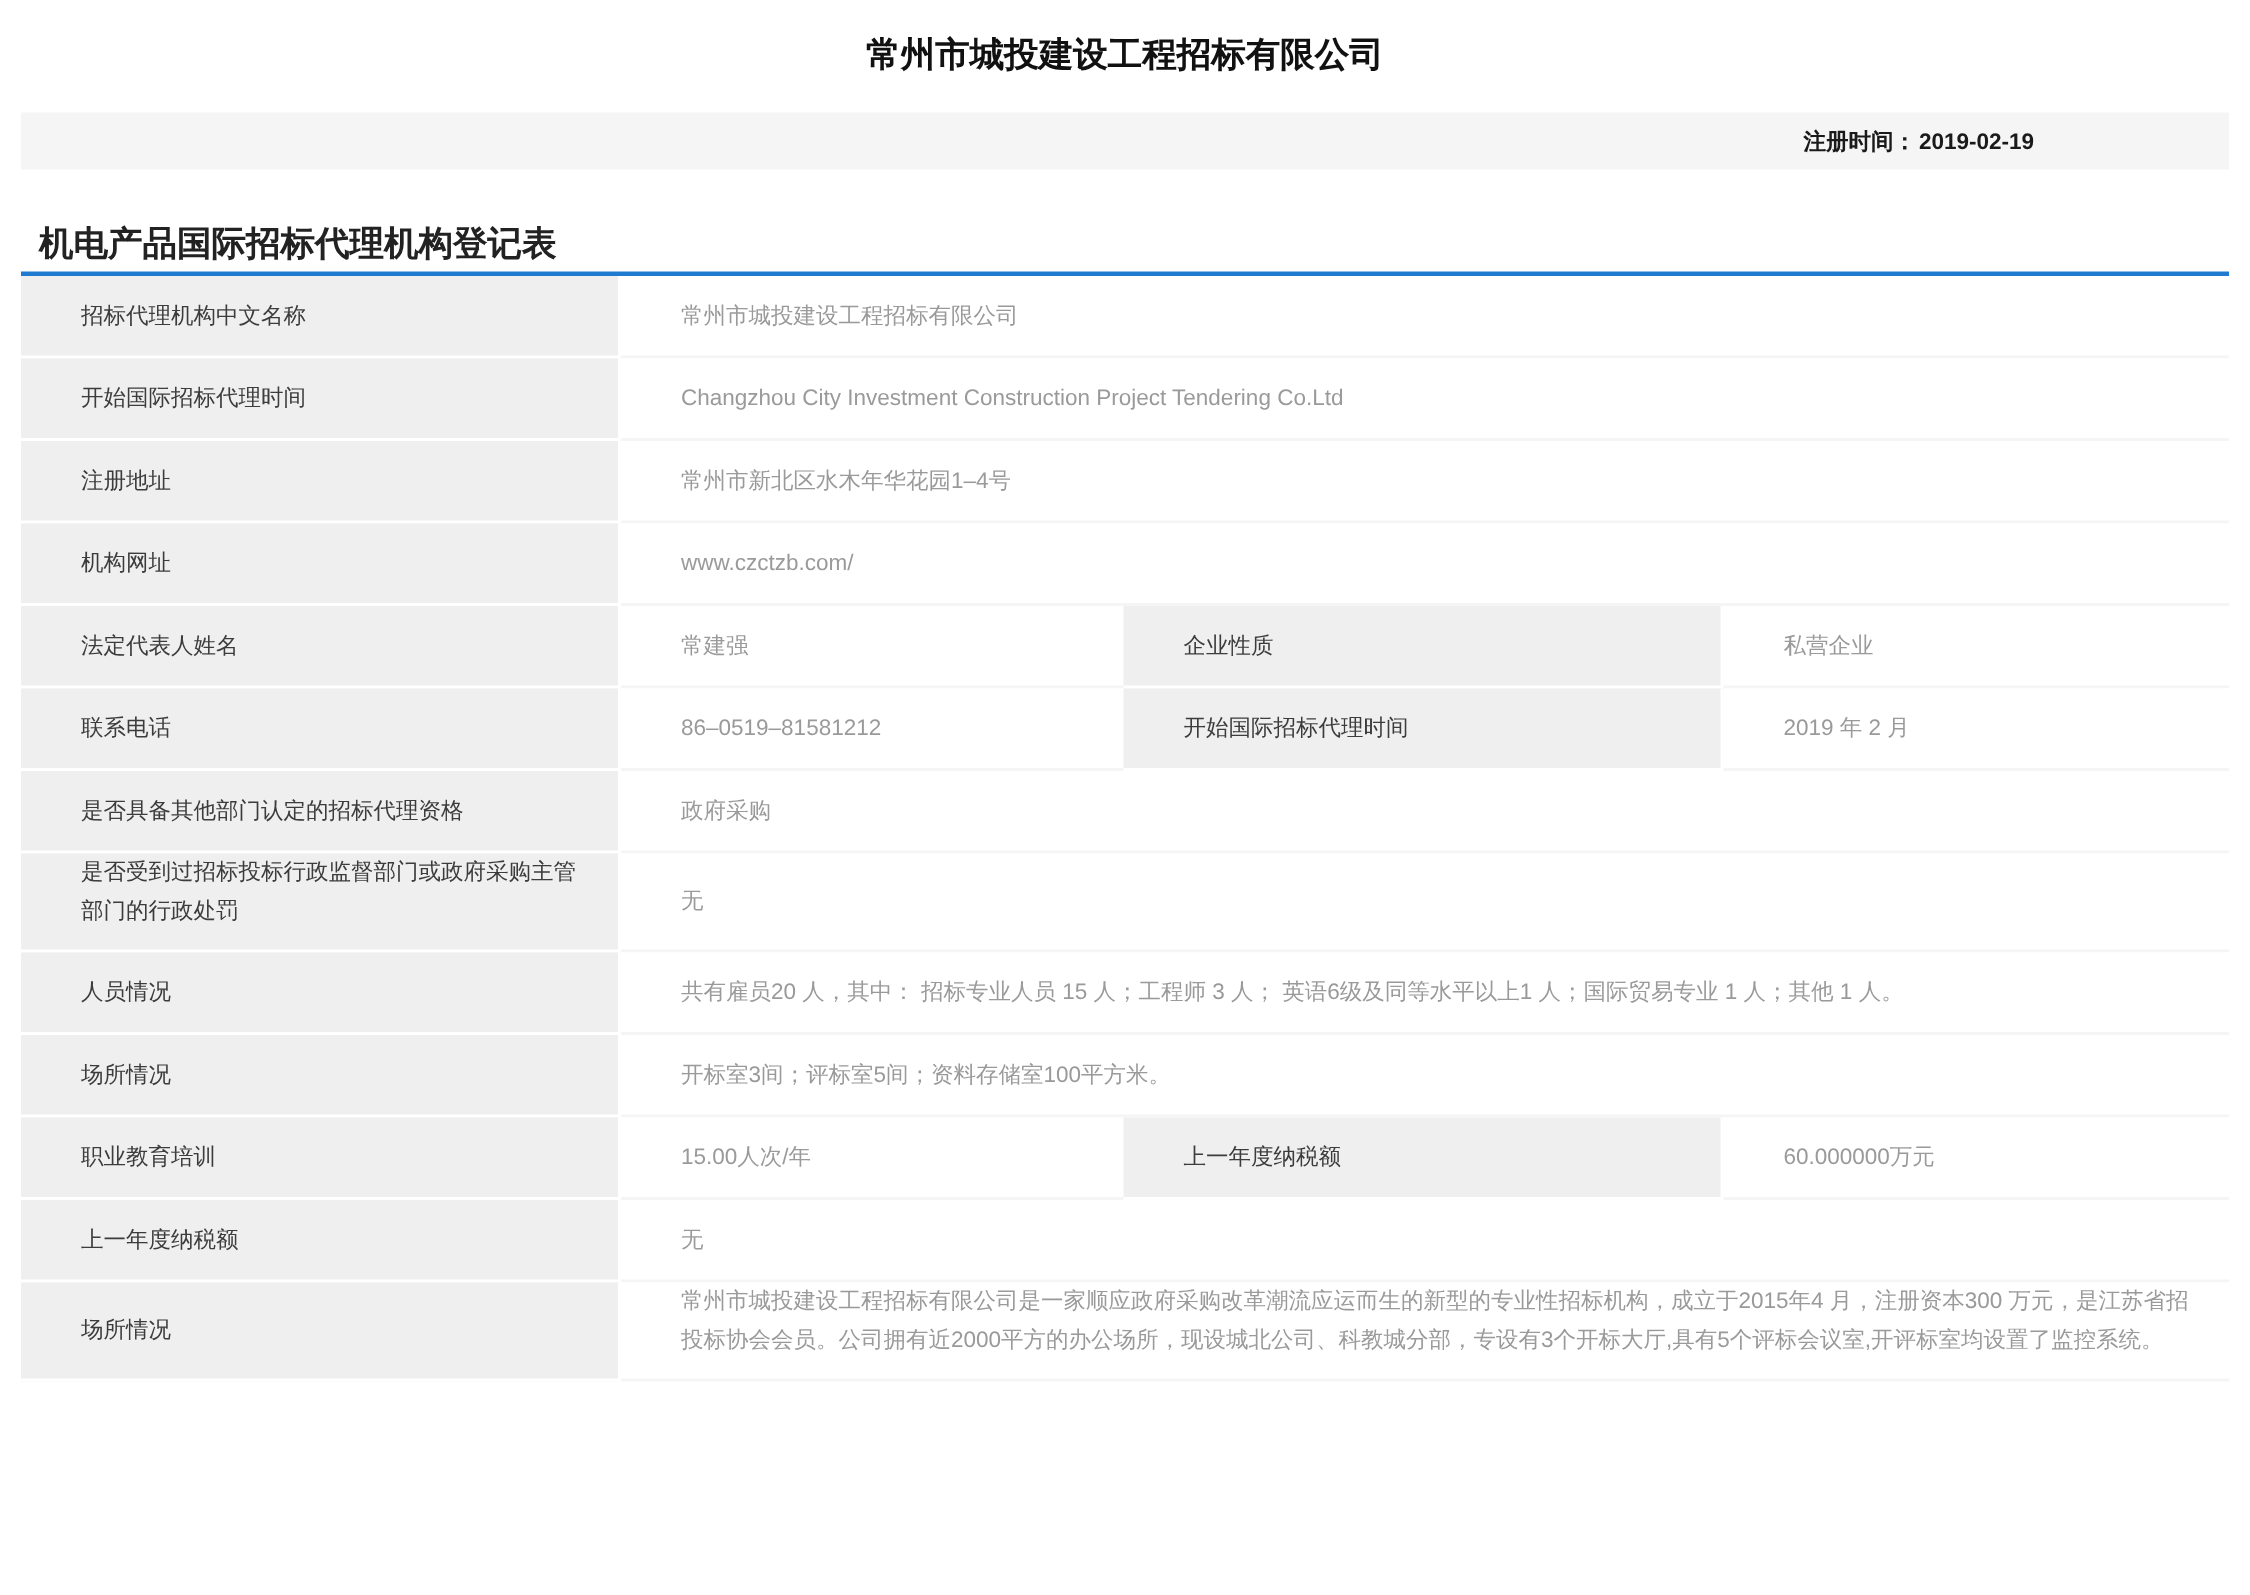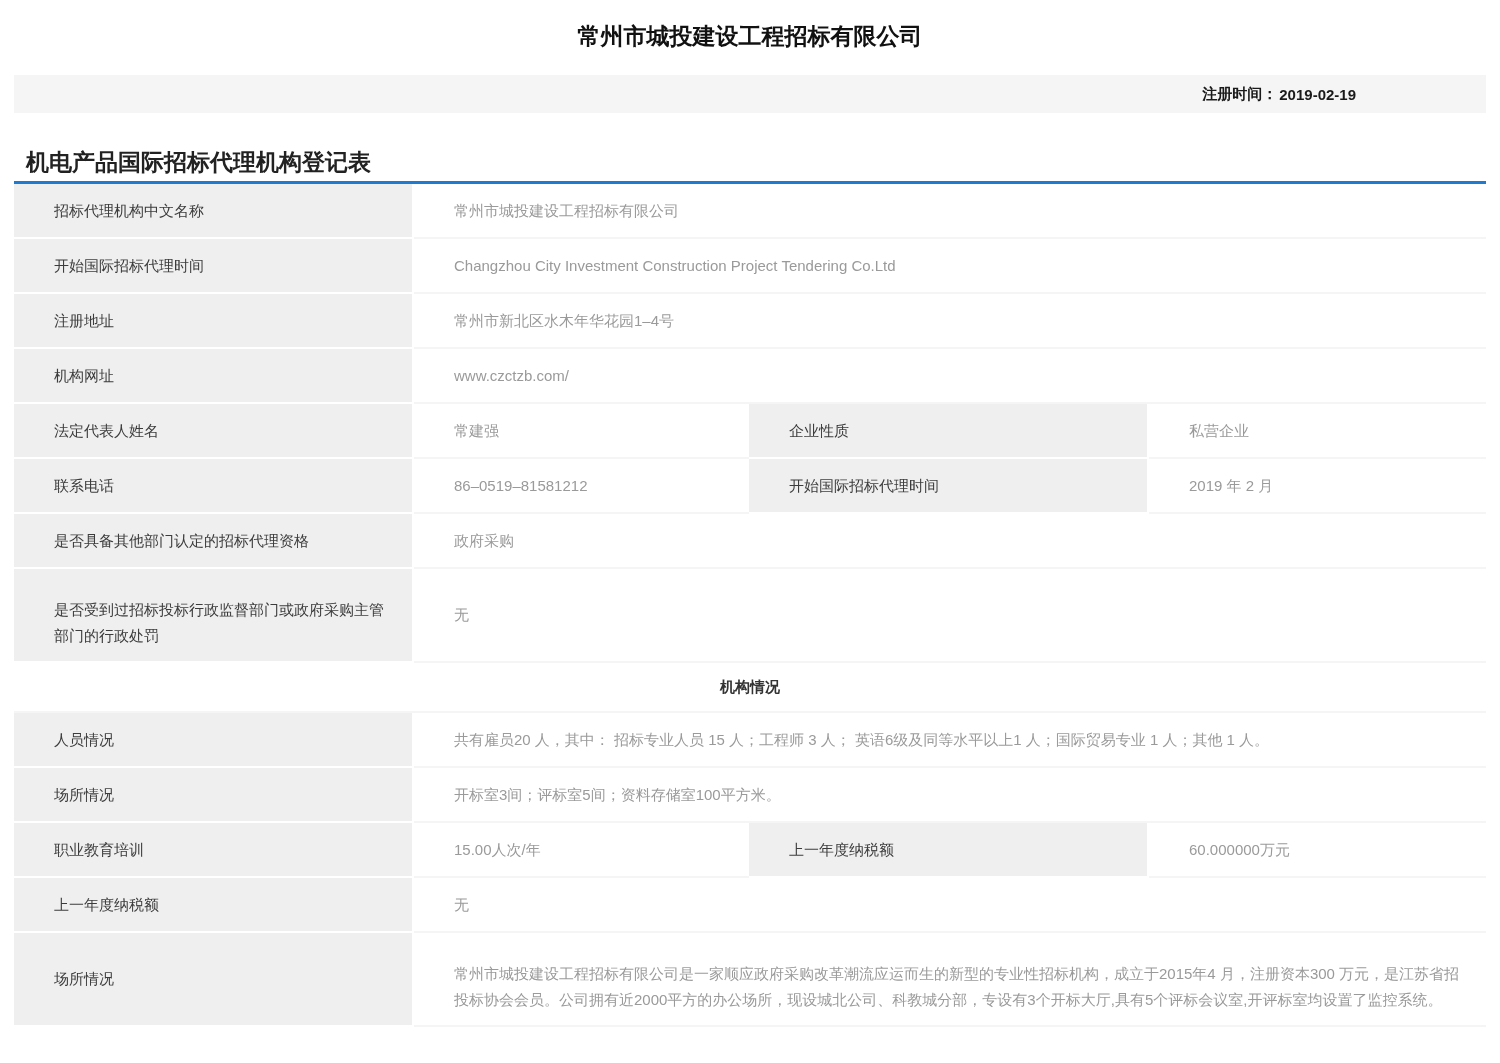--- a/index.html
+++ b/index.html
@@ -79,21 +79,21 @@
     border-bottom: 2px solid #f5f5f5;
   }
   .info-table td.subheader {
     background: #ffffff;
     color: #333333;
     font-weight: bold;
     text-align: center;
     padding-left: 16px;
     border-bottom: 2px solid #f5f5f5;
   }
-  .info-table td.multiline { line-height: 26px; padding-top: 28px; padding-bottom: 12px; }
+  .info-table td.multiline { line-height: 26px; padding-top: 0; padding-bottom: 12px; }
 </style>
 </head>
 <body>
 
 <div class="page">
 
   <h1 class="page-title">常州市城投建设工程招标有限公司</h1>
 
   <div class="reg-bar">
     <span class="reg-label">注册时间：</span>
@@ -140,23 +140,20 @@
         <td class="value">2019 年 2 月</td>
       </tr>
       <tr class="row">
         <td class="label">是否具备其他部门认定的招标代理资格</td>
         <td class="value" colspan="3">政府采购</td>
       </tr>
       <tr class="row">
         <td class="label multiline">是否受到过招标投标行政监督部门或政府采购主管部门的行政处罚</td>
         <td class="value" colspan="3">无</td>
       </tr>
-      <tr class="row-sub">
-        <td class="subheader" colspan="4">机构情况</td>
-      </tr>
       <tr class="row">
         <td class="label">人员情况</td>
         <td class="value" colspan="3">共有雇员20 人，其中： 招标专业人员 15 人；工程师 3 人； 英语6级及同等水平以上1 人；国际贸易专业 1 人；其他 1 人。</td>
       </tr>
       <tr class="row">
         <td class="label">场所情况</td>
         <td class="value" colspan="3">开标室3间；评标室5间；资料存储室100平方米。</td>
       </tr>
       <tr class="row">
         <td class="label">职业教育培训</td>

